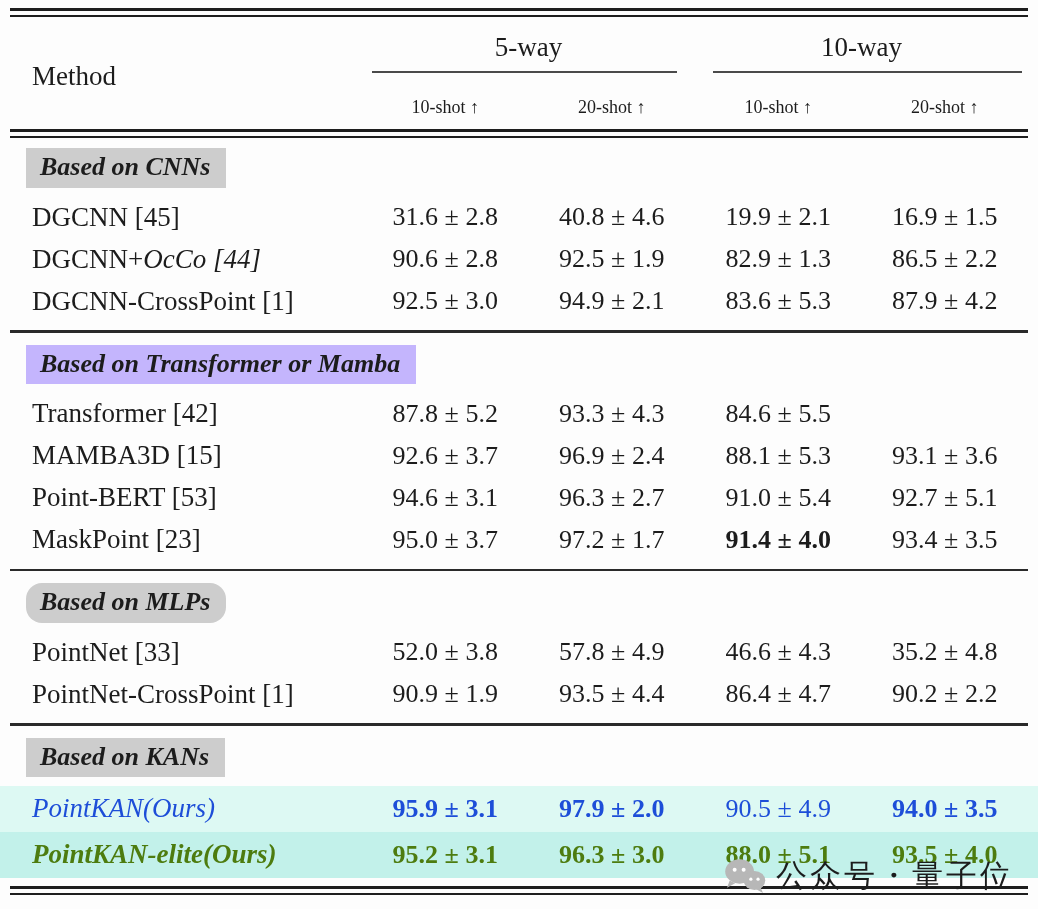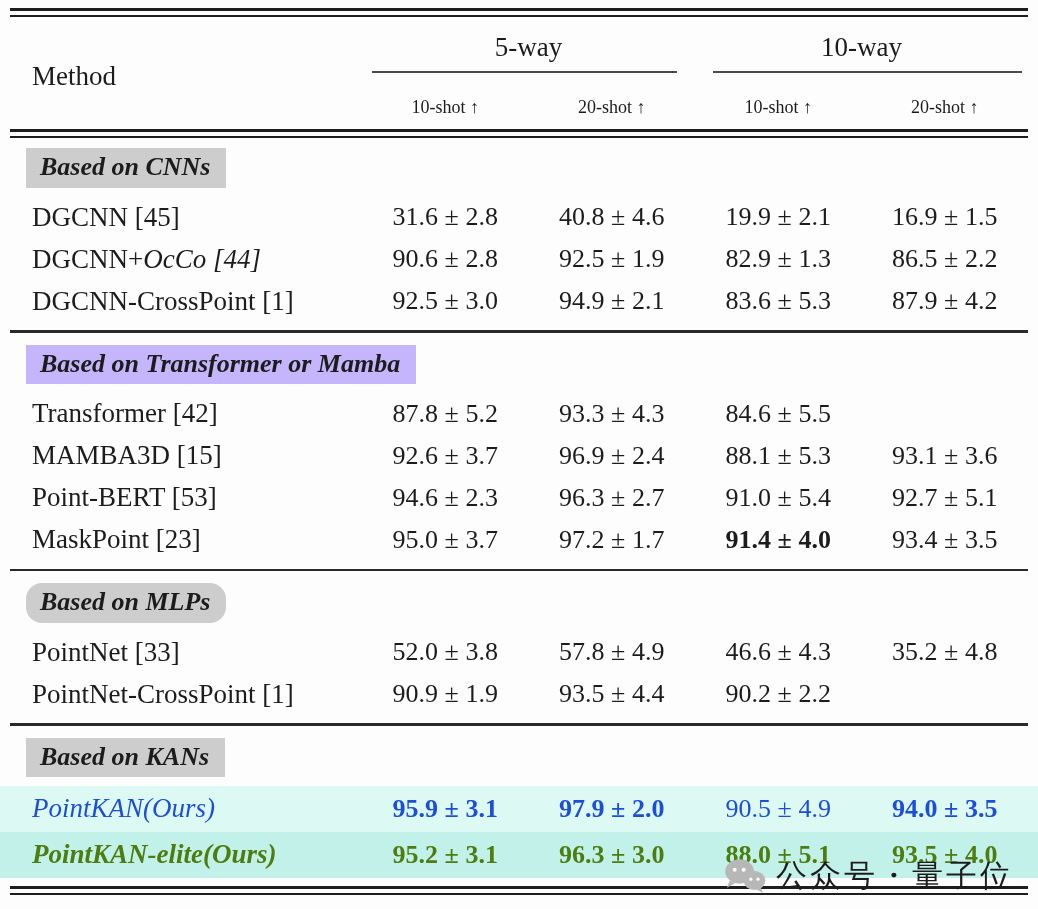--- a/index.html
+++ b/index.html
@@ -179,21 +179,21 @@
       </div>
       <div class="trow">
         <div class="mcell"><span>MAMBA3D [15]</span></div>
         <div class="vcell">92.6 ± 3.7</div>
         <div class="vcell">96.9 ± 2.4</div>
         <div class="vcell">88.1 ± 5.3</div>
         <div class="vcell">93.1 ± 3.6</div>
       </div>
       <div class="trow">
         <div class="mcell"><span>Point-BERT [53]</span></div>
-        <div class="vcell">94.6 ± 2.3</div>
+        <div class="vcell">94.6 ± 3.1</div>
         <div class="vcell">96.3 ± 2.7</div>
         <div class="vcell">91.0 ± 5.4</div>
         <div class="vcell">92.7 ± 5.1</div>
       </div>
       <div class="trow">
         <div class="mcell"><span>MaskPoint [23]</span></div>
         <div class="vcell">95.0 ± 3.7</div>
         <div class="vcell">97.2 ± 1.7</div>
         <div class="vcell b">91.4 ± 4.0</div>
         <div class="vcell">93.4 ± 3.5</div>
@@ -206,20 +206,21 @@
         <div class="mcell"><span>PointNet [33]</span></div>
         <div class="vcell">52.0 ± 3.8</div>
         <div class="vcell">57.8 ± 4.9</div>
         <div class="vcell">46.6 ± 4.3</div>
         <div class="vcell">35.2 ± 4.8</div>
       </div>
       <div class="trow">
         <div class="mcell"><span>PointNet-CrossPoint [1]</span></div>
         <div class="vcell">90.9 ± 1.9</div>
         <div class="vcell">93.5 ± 4.4</div>
+        <div class="vcell">86.4 ± 4.7</div>
         <div class="vcell">90.2 ± 2.2</div>
       </div>
       <div class="rule single"></div>
       <div class="section-row">
         <span class="section-title" style="background: rgb(205, 205, 205);">Based on KANs</span>
       </div>
       <div class="trow hl" style="background: rgb(221, 249, 243); color: #1d4ed8;">
         <div class="mcell"><span class="it">PointKAN(Ours)</span></div>
         <div class="vcell b">95.9 ± 3.1</div>
         <div class="vcell b">97.9 ± 2.0</div>

